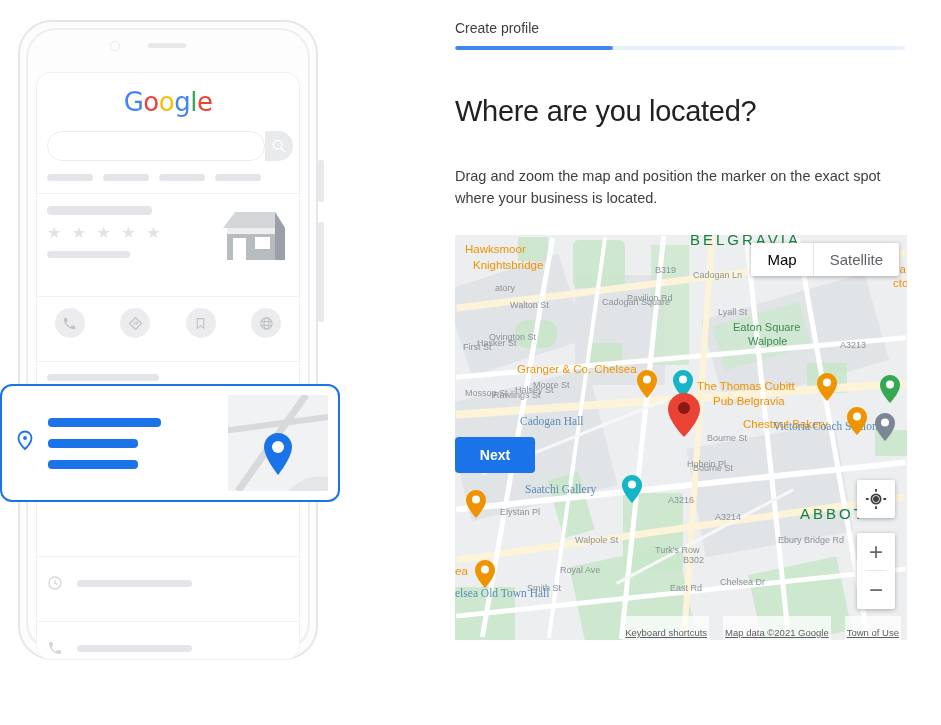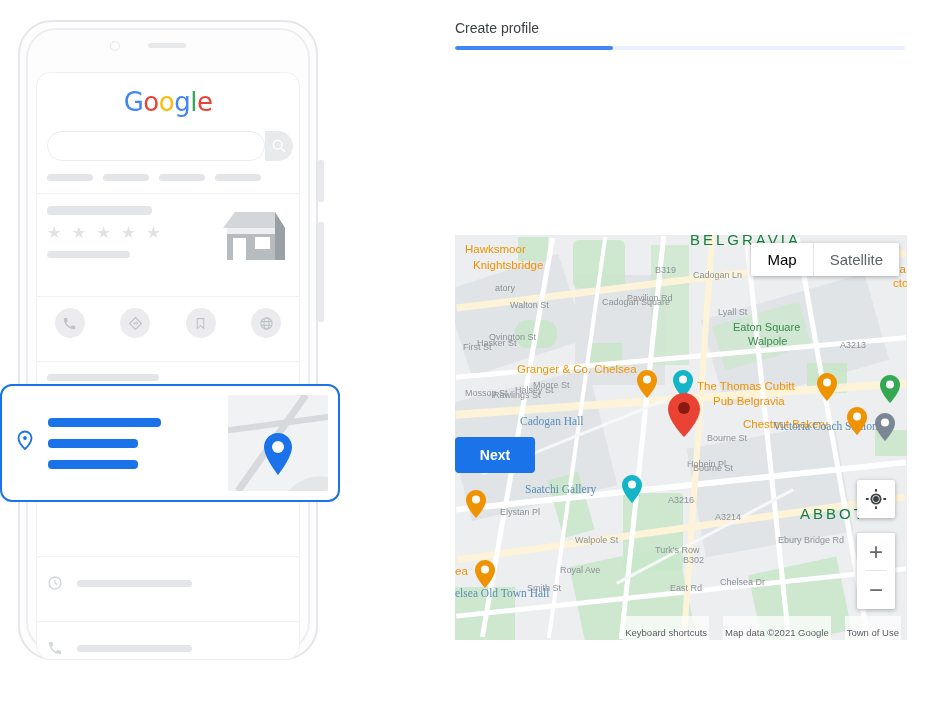--- a/index.html
+++ b/index.html
@@ -180,21 +180,21 @@
   .ctrl.zoom { top: 298px; width: 38px; height: 76px; }
   .ctrl.zoom div { height: 37px; display: flex; align-items: center;
                    justify-content: center; font-size: 24px; color: #666; }
   .ctrl.zoom .sep { height: 1px; background: #e6e6e6; margin: 0 8px; }
 
   .attrib {
     position: absolute; left: 0; right: 0; bottom: 0; height: 15px;
     display: flex; justify-content: flex-end; align-items: center; gap: 14px;
     padding-right: 6px; font-size: 9.5px; color: #5b5f63; z-index: 30;
   }
-  .attrib span { background: rgba(255,255,255,.72); padding: 11px 2px; }
+  .attrib span { background: rgba(255,255,255,.72); padding: 11px 2px; text-decoration: underline; }
 
   .next-btn {
     position: absolute; left: 0; top: 437px; width: 80px; height: 36px;
     background: #1a73e8; color: #fff; border: none; border-radius: 4px;
     font-size: 14px; font-weight: bold; cursor: pointer;
     font-family: "Liberation Sans", sans-serif;
   }
 </style>
 </head>
 <body>
@@ -338,20 +338,22 @@
     </div>
   </div>
 
   <div class="form-pane">
 
     <div class="step-label">Create profile</div>
     <div class="progress-track">
       <div class="progress-fill" style="width: 35%;"></div>
     </div>
 
+    <h1 class="headline">Where are you located?</h1>
+    <p class="subtext">Drag and zoom the map and position the marker on the exact spot where your business is located.</p>
 
     <div class="map">
       <div class="map-bg"></div>
 
       <div class="landmass" style="left:0;top:0;width:452px;height:405px"></div>
       <div class="bldg" style="left:0;top:35px;width:120px;height:90px;transform:rotate(-18deg)"></div>
       <div class="bldg" style="left:120px;top:40px;width:90px;height:110px"></div>
       <div class="bldg" style="left:0;top:150px;width:150px;height:120px;transform:rotate(-14deg)"></div>
       <div class="bldg" style="left:255px;top:60px;width:170px;height:90px;transform:rotate(-16deg)"></div>
       <div class="bldg" style="left:240px;top:200px;width:150px;height:110px;transform:rotate(-10deg)"></div>

